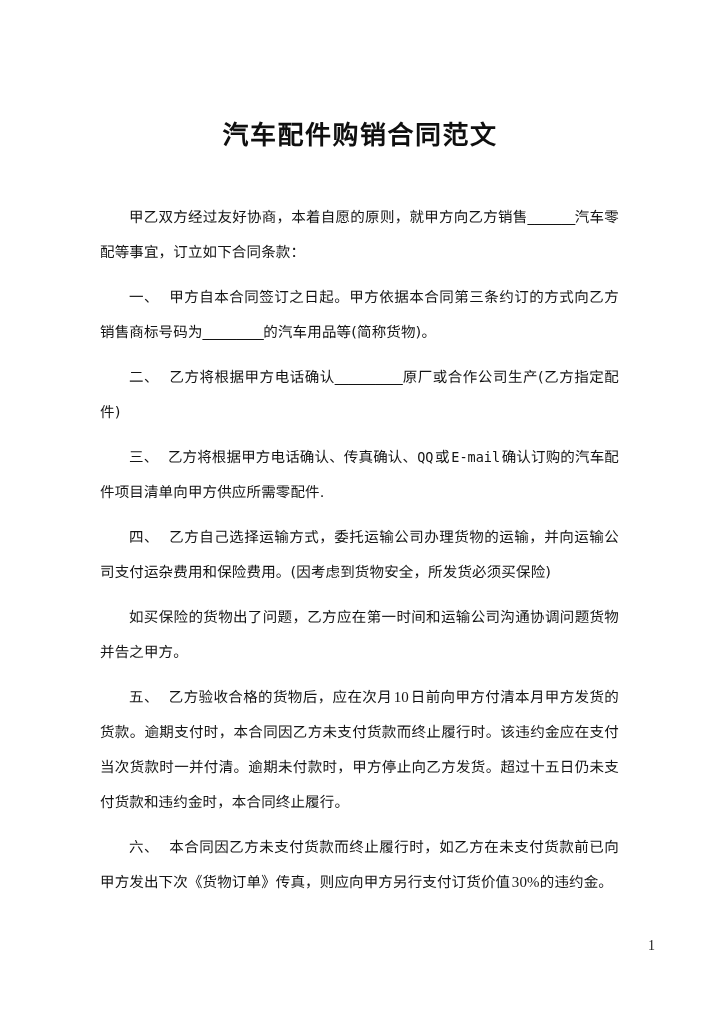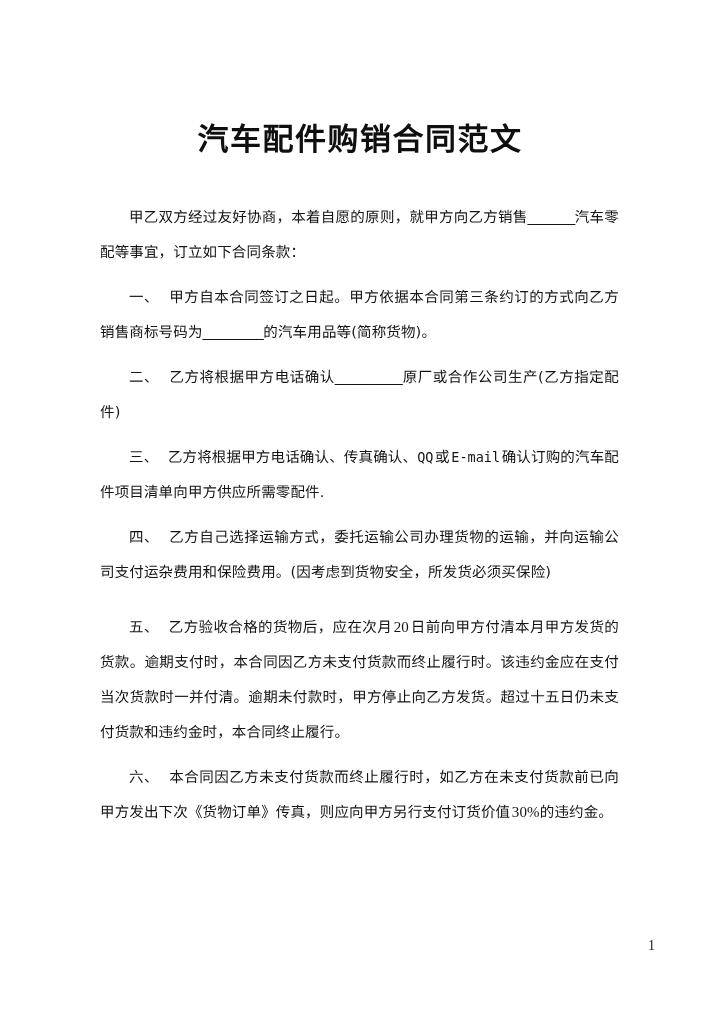--- a/index.html
+++ b/index.html
@@ -27,21 +27,21 @@
   }
 
   
   .doc-title {
     position: absolute;
     left: 0;
     top: 98px;
     width: 720px;
     text-align: center;
     font-family: "DejaVu Sans", "Liberation Sans", sans-serif;
-    font-size: 31px;
+    font-size: 26px;
     font-weight: bold;
     letter-spacing: 1.5px;
     line-height: 40px;
     color: #0f0f0f;
   }
 
   
   .body-block {
     position: absolute;
     left: 100px;
@@ -137,24 +137,25 @@
     <div class="gap-sm"></div>
 
     <p class="para indent"><span>三、</span>&nbsp;&nbsp;<span>乙方将根据甲方电话确认、传真确认、</span><span class="latin">QQ</span> <span>或</span> <span class="latin">E-mail</span> <span>确认订购的汽车配件项目清单向甲方供应所需零配件.</span></p>
 
     <div class="gap-sm"></div>
 
     <p class="para indent"><span>四、</span>&nbsp;&nbsp;<span>乙方自己选择运输方式，委托运输公司办理货物的运输，并向运输公司支付运杂费用和保险费用。(因考虑到货物安全，所发货必须买保险)</span></p>
 
     <div class="gap-sm"></div>
 
+    <p class="para indent"><span>如买保险的货物出了问题，乙方应在第一时间和运输公司沟通协调问题货物并告之甲方。</span></p>
 
     <div class="gap-sm"></div>
 
-    <p class="para indent"><span>五、</span>&nbsp;&nbsp;<span>乙方验收合格的货物后，应在次月</span> <span class="num">20</span> <span>日前向甲方付清本月甲方发货的货款。逾期支付时，本合同因乙方未支付货款而终止履行时。该违约金应在支付当次货款时一并付清。逾期未付款时，甲方停止向乙方发货。超过十五日仍未支付货款和违约金时，本合同终止履行。</span></p>
+    <p class="para indent"><span>五、</span>&nbsp;&nbsp;<span>乙方验收合格的货物后，应在次月</span> <span class="num">10</span> <span>日前向甲方付清本月甲方发货的货款。逾期支付时，本合同因乙方未支付货款而终止履行时。该违约金应在支付当次货款时一并付清。逾期未付款时，甲方停止向乙方发货。超过十五日仍未支付货款和违约金时，本合同终止履行。</span></p>
 
     <div class="gap-sm"></div>
 
     <p class="para indent"><span>六、</span>&nbsp;&nbsp;<span>本合同因乙方未支付货款而终止履行时，如乙方在未支付货款前已向甲方发出下次《货物订单》传真，则应向甲方另行支付订货价值</span> <span class="num">30%</span><span>的违约金。</span></p>
 
   </div>
 
   <div class="page-number">1</div>
 
 </div>

